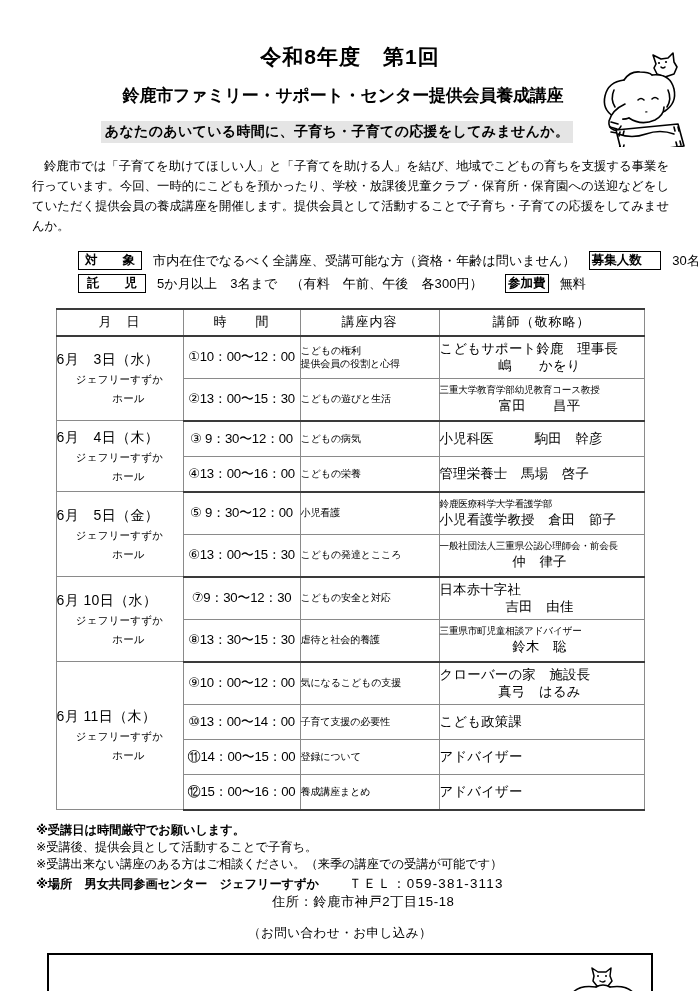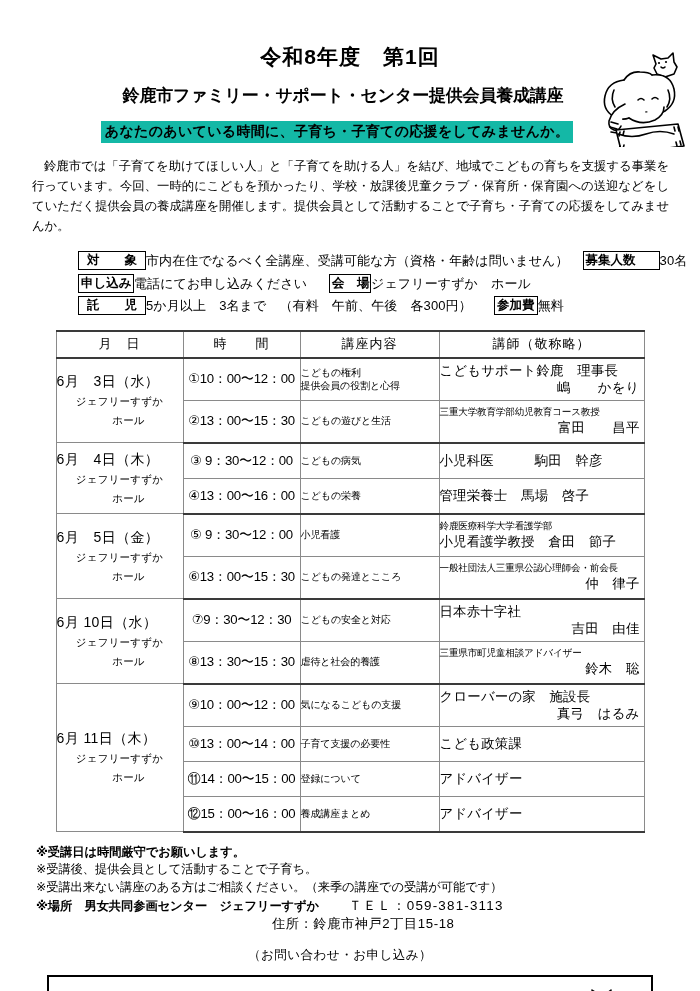--- a/index.html
+++ b/index.html
@@ -43,21 +43,21 @@
     line-height: 1.2;
   }
   .subtitle-wrap {
     text-align: center;
     margin: 0;
     padding-top: 14px;
     padding-right: 26px;
   }
   .subtitle {
     display: inline-block;
-    background: #14b8a6;
+    background: #e5e5e5;
     font-size: 14px;
     font-weight: bold;
     letter-spacing: 0.3px;
     padding: 2px 4px 3px 4px;
     line-height: 1.25;
   }
 
   
   .elephant-top {
     position: absolute;
@@ -107,21 +107,21 @@
     line-height: 1.28;
     text-align: justify;
     box-sizing: border-box;
   }
   .tagbox.w4 { width: 68px; letter-spacing: 0; text-align: center; }
   .tagbox.w-app { width: 56px; text-align: center; }
   .tagbox.w-venue { width: 42px; text-align: center; }
   .tagbox.w-num { width: 77px; text-align: left; }
   .tagbox.w-fee { width: 44px; text-align: center; }
   .info-text {
-    margin-left: 0;
+    margin-left: 11px;
     font-size: 13px;
     letter-spacing: 0.1px;
   }
   .gap-sm { display: inline-block; width: 14px; }
   .gap-md { display: inline-block; width: 22px; }
 
   
   .sched-wrap {
     padding: 13px 0 0 0;
     display: flex;
@@ -206,21 +206,21 @@
     display: block;
     letter-spacing: -0.2px;
     white-space: nowrap;
   }
   .lect-main {
     font-size: 13.4px;
     display: block;
     letter-spacing: 0.2px;
     white-space: nowrap;
   }
-  .lect-right { text-align: right; padding-right: 4px; }
+  .lect-right { text-align: center; padding-right: 4px; }
   .lect-one {
     font-size: 13.4px;
     letter-spacing: 0.2px;
     white-space: nowrap;
     display: block;
   }
   .row-tall td { height: 41px; }
   .row-norm td { height: 34px; }
   .rule-strong { border-bottom: 2px solid #3a3a3a !important; }
 
@@ -317,27 +317,20 @@
   <div class="info-block">
 
     <div class="info-row">
       <span class="tagbox w4">対　　象</span>
       <span class="info-text">市内在住でなるべく全講座、受講可能な方（資格・年齢は問いません）</span>
       <span class="gap-sm"></span>
       <span class="tagbox w-num">募集人数</span>
       <span class="info-text">30名</span>
     </div>
 
-    <div class="info-row">
-      <span class="tagbox w-app">申し込み</span>
-      <span class="info-text">電話にてお申し込みください</span>
-      <span class="gap-md"></span>
-      <span class="tagbox w-venue">会　場</span>
-      <span class="info-text">ジェフリーすずか　ホール</span>
-    </div>
 
     <div class="info-row">
       <span class="tagbox w4">託　　児</span>
       <span class="info-text">5か月以上　3名まで　（有料　午前、午後　各300円）</span>
       <span class="gap-md"></span>
       <span class="tagbox w-fee">参加費</span>
       <span class="info-text">無料</span>
     </div>
 
   </div>

